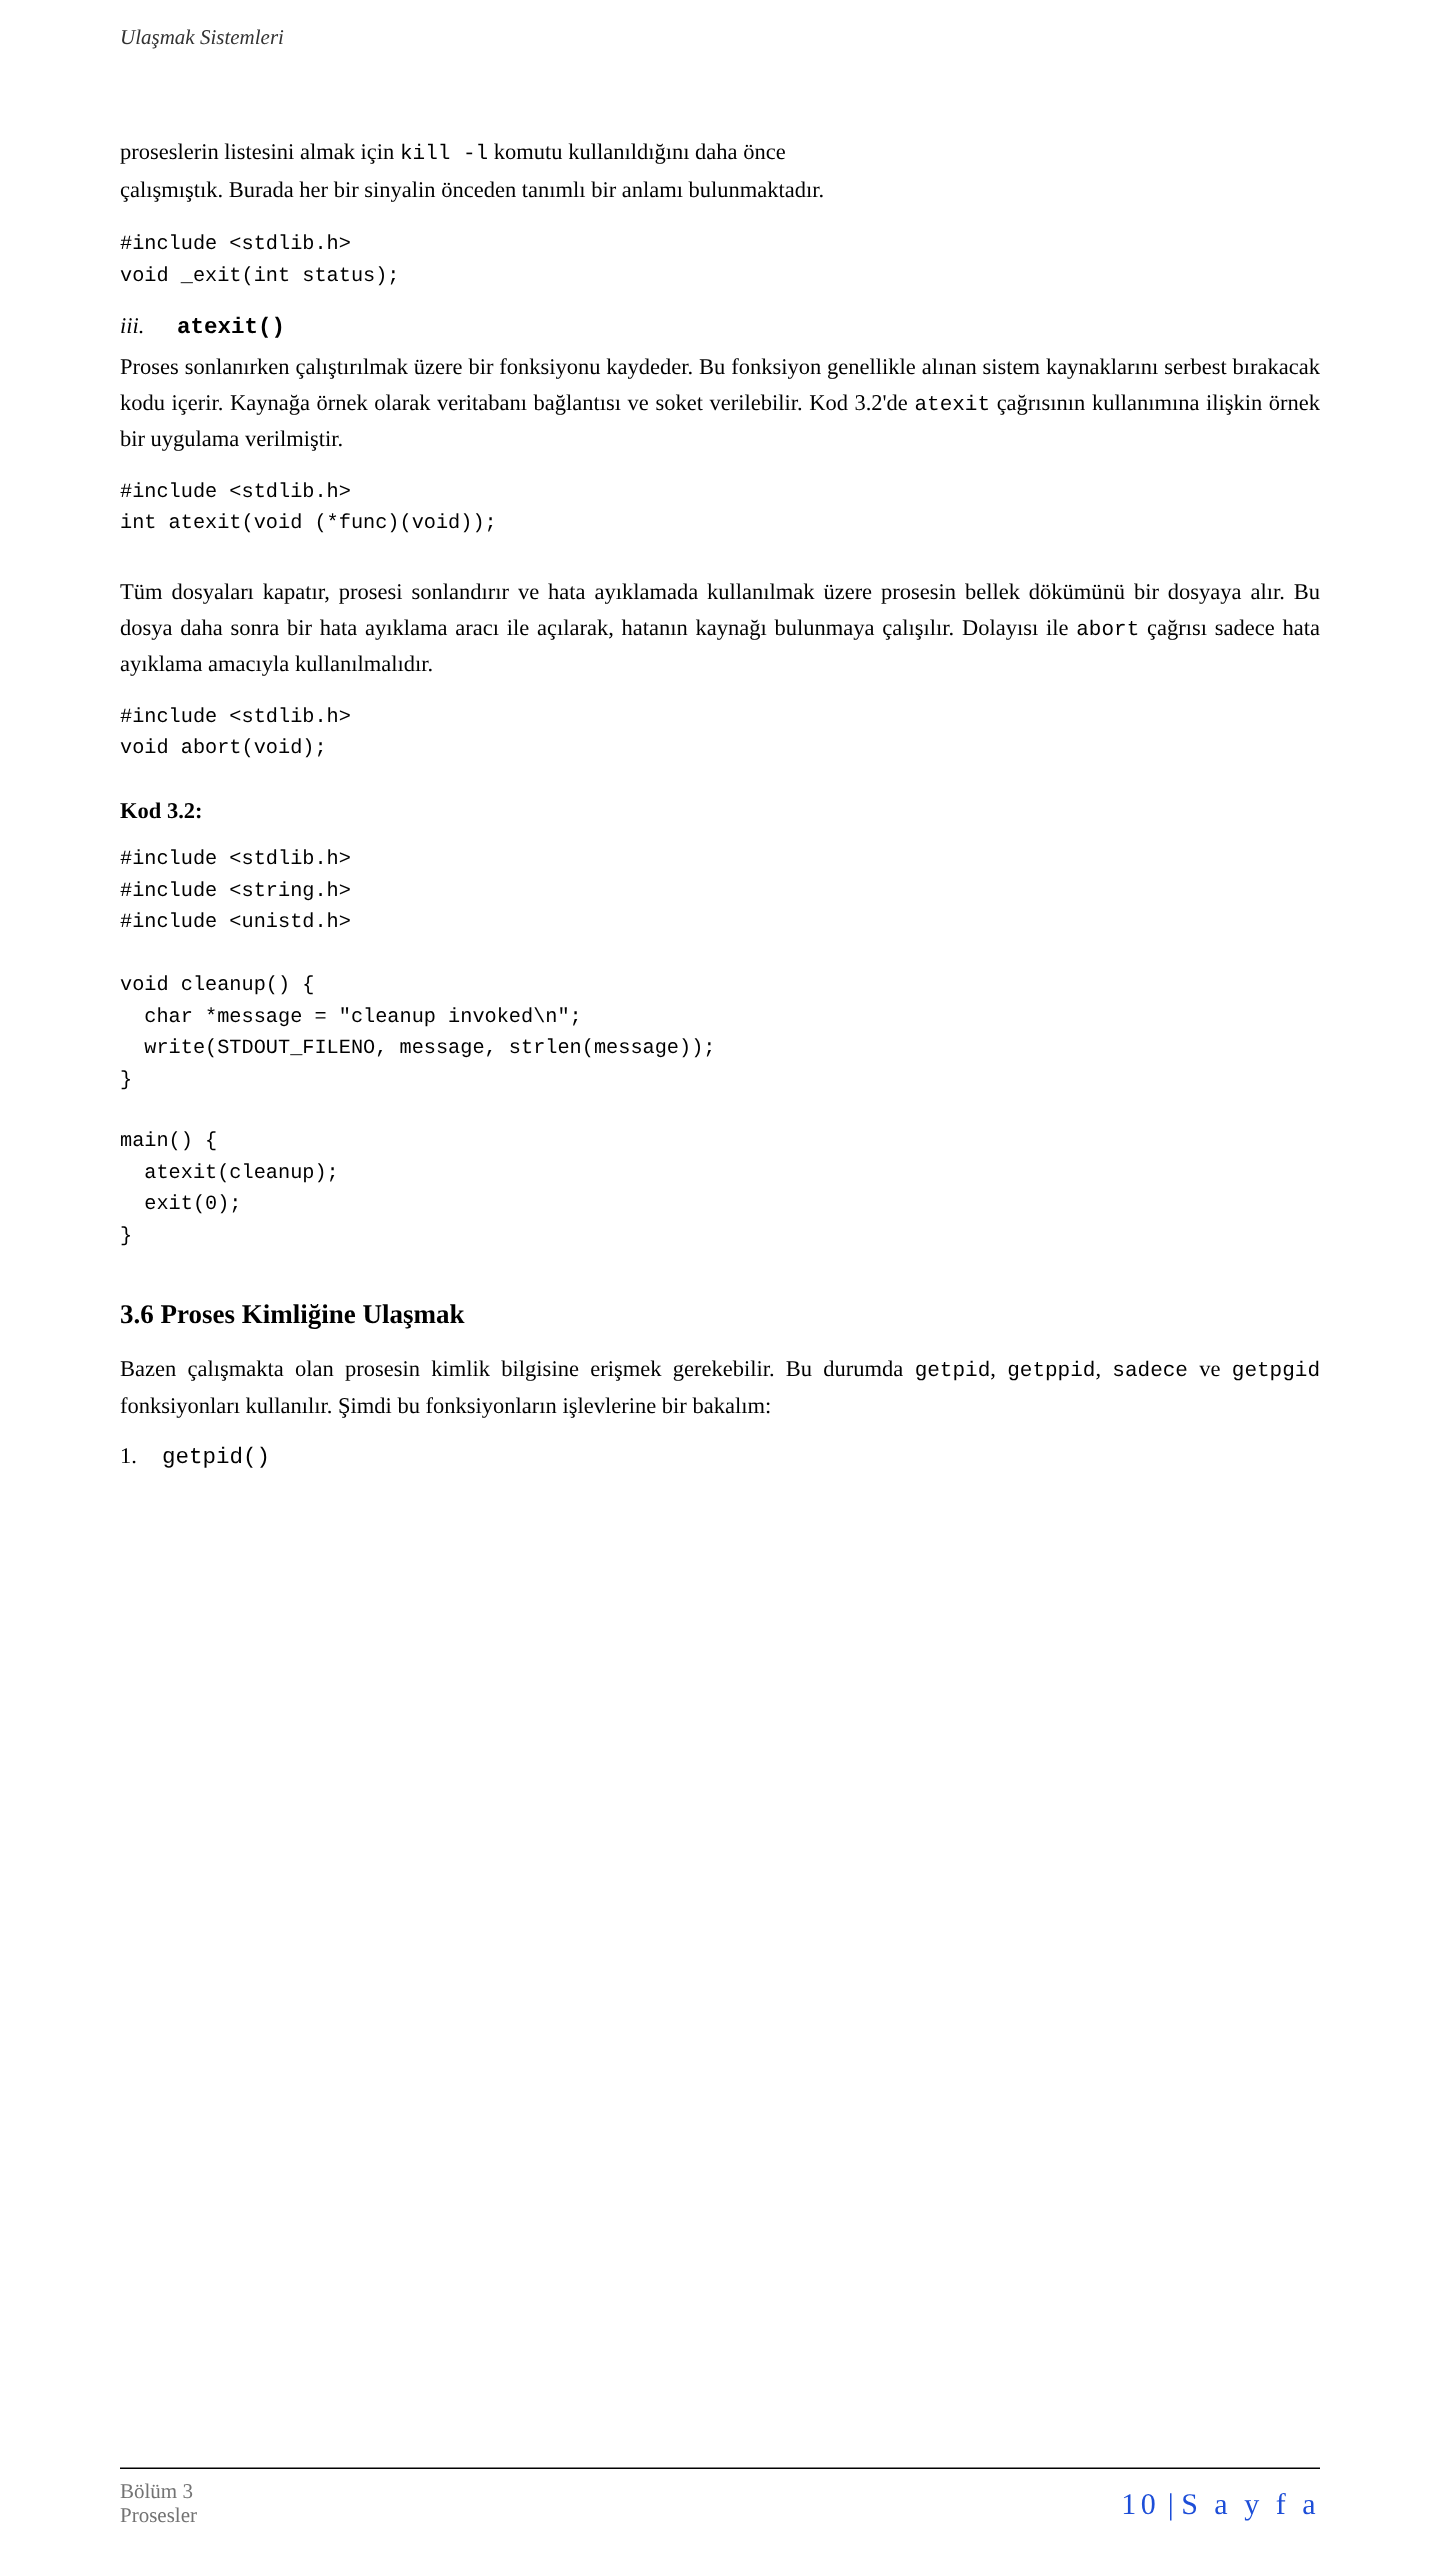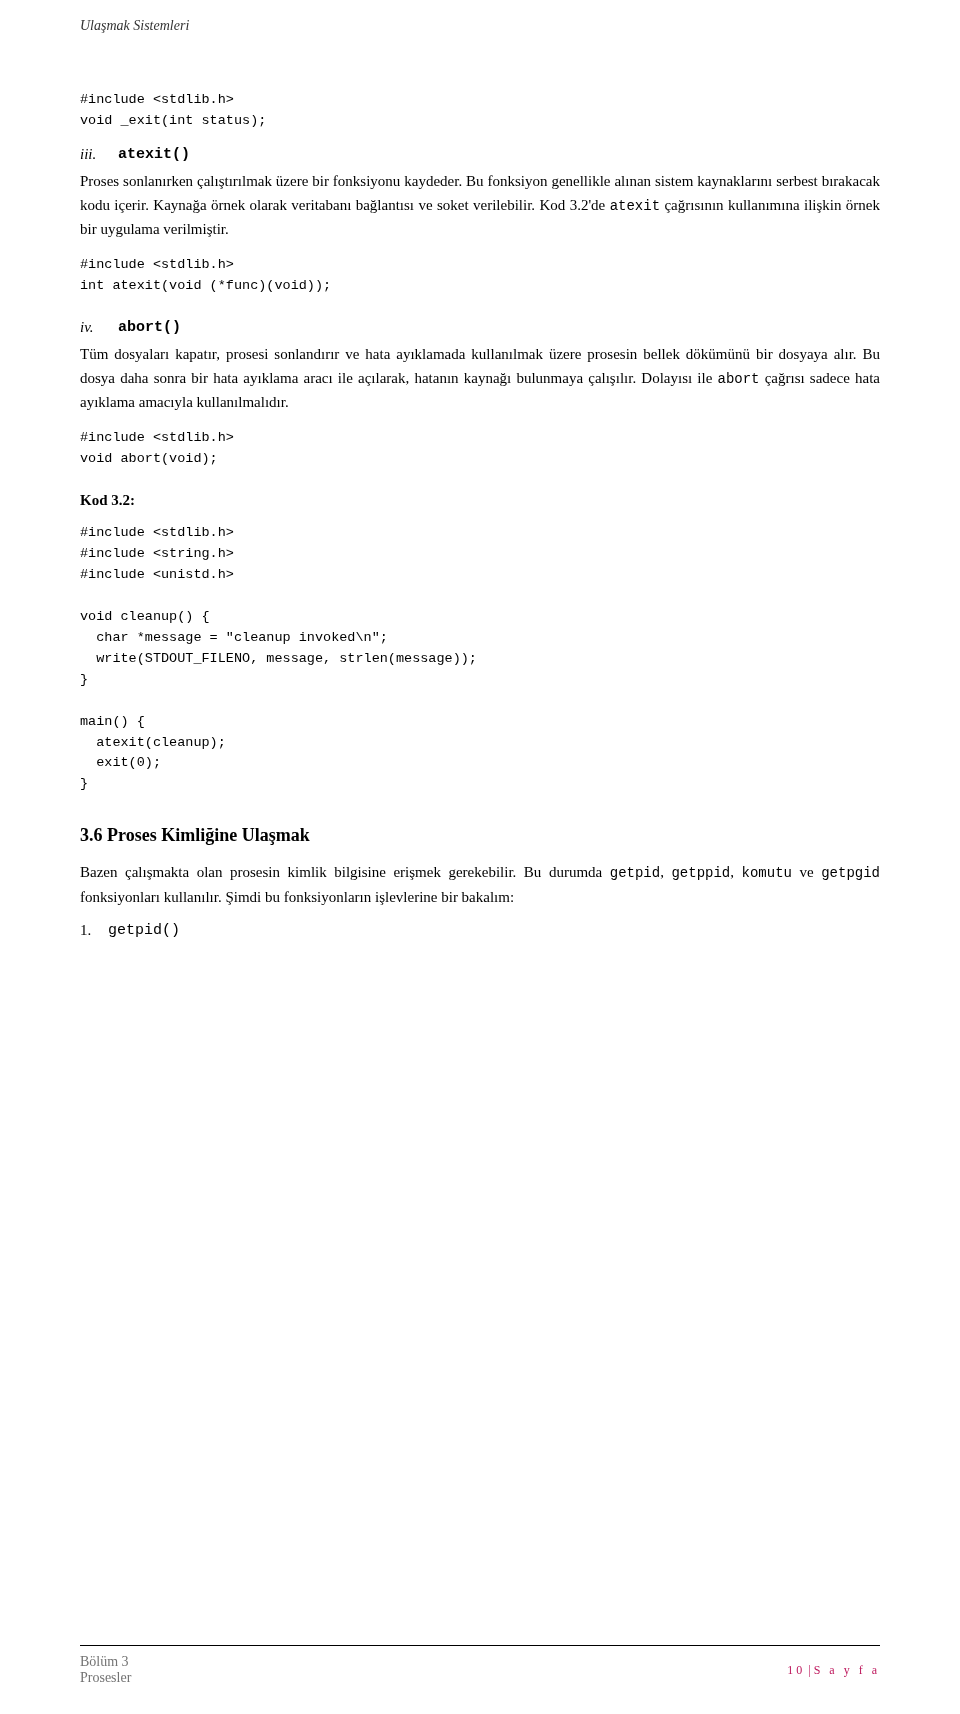--- a/index.html
+++ b/index.html
@@ -117,22 +117,22 @@
       padding-top: 8px;
     }
 
     .footer-left {
       font-size: 14px;
       color: #737373;
       font-family: 'Times New Roman', Times, serif;
     }
 
     .footer-right {
-      font-size: 12px;
-      color: #be185d;
+      font-size: 20px;
+      color: #1d4ed8;
       font-family: 'Times New Roman', Times, serif;
     }
 
     .footer-right span {
       letter-spacing: 3px;
     }
 
     .intro-para {
       margin-bottom: 12px;
       line-height: 1.65;
@@ -172,20 +172,24 @@
 <body>
 
 <div class="page-container">
 
   <div class="header-bar">
     <span class="header-title">Ulaşmak Sistemleri</span>
   </div>
 
   <div class="content">
 
+    <p class="intro-para">
+      <span>proseslerin listesini almak için </span><span class="inline-code">kill -l</span><span> komutu kullanıldığını daha önce</span><br>
+      <span>çalışmıştık. Burada her bir sinyalin önceden tanımlı bir anlamı bulunmaktadır.</span>
+    </p>
 
     <div class="section-block">
       <div class="code-section">
         <div class="code-block">#include &lt;stdlib.h&gt;
 void _exit(int status);</div>
       </div>
 
       <div class="section-block-header">
         <span class="roman-label">iii.</span>
         <span class="item-title">atexit()</span>
@@ -195,24 +199,20 @@
         <span>Proses sonlanırken çalıştırılmak üzere bir fonksiyonu kaydeder. Bu fonksiyon genellikle alınan sistem kaynaklarını serbest bırakacak kodu içerir. Kaynağa örnek olarak veritabanı bağlantısı ve soket verilebilir. Kod 3.2'de </span><span class="inline-code">atexit</span><span> çağrısının kullanımına ilişkin örnek bir uygulama verilmiştir.</span>
       </p>
 
       <div class="code-section">
         <div class="code-block">#include &lt;stdlib.h&gt;
 int atexit(void (*func)(void));</div>
       </div>
     </div>
 
     <div class="section-block">
-      <div class="section-block-header">
-        <span class="roman-label">iv.</span>
-        <span class="item-title">abort()</span>
-      </div>
 
       <p class="item-body">
         <span>Tüm dosyaları kapatır, prosesi sonlandırır ve hata ayıklamada kullanılmak üzere prosesin bellek dökümünü bir dosyaya alır. Bu dosya daha sonra bir hata ayıklama aracı ile açılarak, hatanın kaynağı bulunmaya çalışılır. Dolayısı ile </span><span class="inline-code">abort</span><span> çağrısı sadece hata ayıklama amacıyla kullanılmalıdır.</span>
       </p>
 
       <div class="code-section">
         <div class="code-block">#include &lt;stdlib.h&gt;
 void abort(void);</div>
       </div>
     </div>
@@ -235,21 +235,21 @@
   atexit(cleanup);
   exit(0);
 }</div>
       </div>
     </div>
 
     <div class="section-block">
       <h2 class="section-heading">3.6 Proses Kimliğine Ulaşmak</h2>
 
       <p class="intro-para">
-        <span>Bazen çalışmakta olan prosesin kimlik bilgisine erişmek gerekebilir. Bu durumda </span><span class="inline-code">getpid</span><span>, </span><span class="inline-code">getppid</span><span>, </span><span class="inline-code">komutu</span><span> ve </span><span class="inline-code">getpgid</span><span> fonksiyonları kullanılır. Şimdi bu fonksiyonların işlevlerine bir bakalım:</span>
+        <span>Bazen çalışmakta olan prosesin kimlik bilgisine erişmek gerekebilir. Bu durumda </span><span class="inline-code">getpid</span><span>, </span><span class="inline-code">getppid</span><span>, </span><span class="inline-code">sadece</span><span> ve </span><span class="inline-code">getpgid</span><span> fonksiyonları kullanılır. Şimdi bu fonksiyonların işlevlerine bir bakalım:</span>
       </p>
 
       <div class="numbered-item">
         <div class="numbered-item-header">
           <span class="numbered-label">1.</span>
           <span class="numbered-title">getpid()</span>
         </div>
       </div>
     </div>
 

